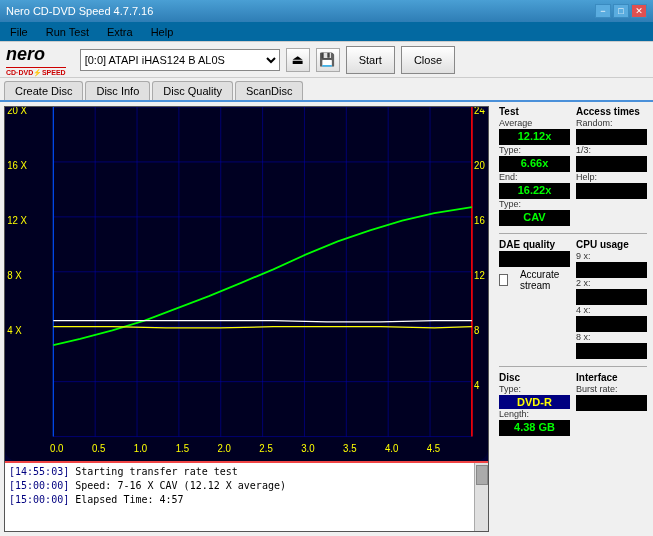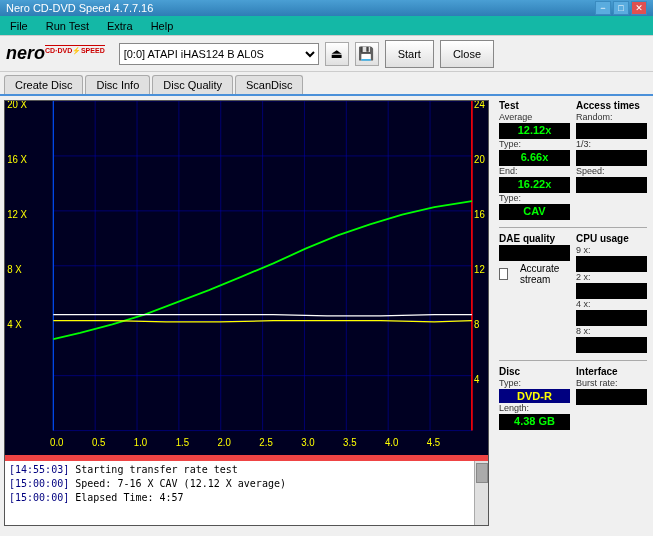--- a/index.html
+++ b/index.html
@@ -1,21 +1,21 @@
 <!DOCTYPE html>
 <html><head>
   <meta charset="utf-8">
   <style>
     * { margin: 0; padding: 0; box-sizing: border-box; }
     body { width: 653px; height: 536px; background: #f0f0f0; font-family: 'Segoe UI', Tahoma, Geneva, Verdana, sans-serif; font-size: 11px; overflow: hidden; }
 
     
     #titlebar {
       background: linear-gradient(to bottom, #4a9fd4, #2e7db5);
-      height: 16px;
+      height: 22px;
       display: flex;
       align-items: center;
       justify-content: space-between;
       padding: 0 6px;
       color: white;
       font-size: 11px;
     }
     #titlebar-controls { display: flex; gap: 2px; }
     .title-btn {
       width: 16px; height: 14px;
@@ -23,21 +23,21 @@
       border: 1px solid #3a8bc0;
       color: white;
       font-size: 9px;
       display: flex; align-items: center; justify-content: center;
       cursor: pointer;
     }
     .title-btn.close-btn { background: #e05050; }
 
     
     #menubar {
-      background: #14b8a6;
+      background: #0369a1;
       height: 20px;
       display: flex;
       align-items: center;
       padding: 0 4px;
       border-bottom: 1px solid #ccc;
       gap: 6px;
     }
     .menu-item {
       padding: 2px 6px;
       cursor: pointer;
@@ -68,21 +68,21 @@
     .logo-sub {
       font-size: 7px;
       color: #cc0000;
       font-weight: bold;
       text-align: center;
       line-height: 1;
       border-top: 1px solid #cc0000;
       padding-top: 1px;
       margin-top: 2px;
     }
-    .logo-block { display: flex; flex-direction: row; }
+    .logo-block { display: flex; flex-direction: column; }
     #drive-select {
       height: 22px;
       font-size: 11px;
       border: 1px solid #888;
       background: white;
       width: 200px;
     }
     .toolbar-icon-btn {
       width: 24px; height: 24px;
       border: 1px solid #aaa;
@@ -142,31 +142,32 @@
       margin: 4px;
       position: relative;
       border: 1px solid #555;
     }
 
     #chart-canvas {
       width: 100%;
       height: calc(100% - 70px);
       position: relative;
       overflow: hidden;
+      border-radius: 12px;
     }
 
     
     #log-area {
       position: absolute;
       bottom: 0;
       left: 0;
       right: 0;
       height: 70px;
       background: white;
-      border-top: 6px solid #ef4444;
+      border-top: 2px solid #ef4444;
       overflow: hidden;
     }
     #log-content {
       padding: 2px 4px;
       font-size: 10px;
       font-family: monospace;
     }
     .log-entry { line-height: 14px; }
     .log-time { color: #000080; }
     .log-msg { color: #000; }
@@ -400,21 +401,21 @@
           <div class="value-box highlight">16.22x</div>
           <div class="label-sm">Type:</div>
           <div class="value-box highlight">CAV</div>
         </div>
         <div class="col-half">
           <div class="section-title">Access times</div>
           <div class="label-sm">Random:</div>
           <div class="value-box">&nbsp;</div>
           <div class="label-sm">1/3:</div>
           <div class="value-box">&nbsp;</div>
-          <div class="label-sm">Speed:</div>
+          <div class="label-sm">Help:</div>
           <div class="value-box">&nbsp;</div>
         </div>
       </div>
     </div>
 
     <hr style="border:none; border-top:1px solid #aaa; margin:3px 0;">
 
     <div class="two-col">
       <div class="col-half panel-section">
         <div class="section-title">DAE quality</div>

